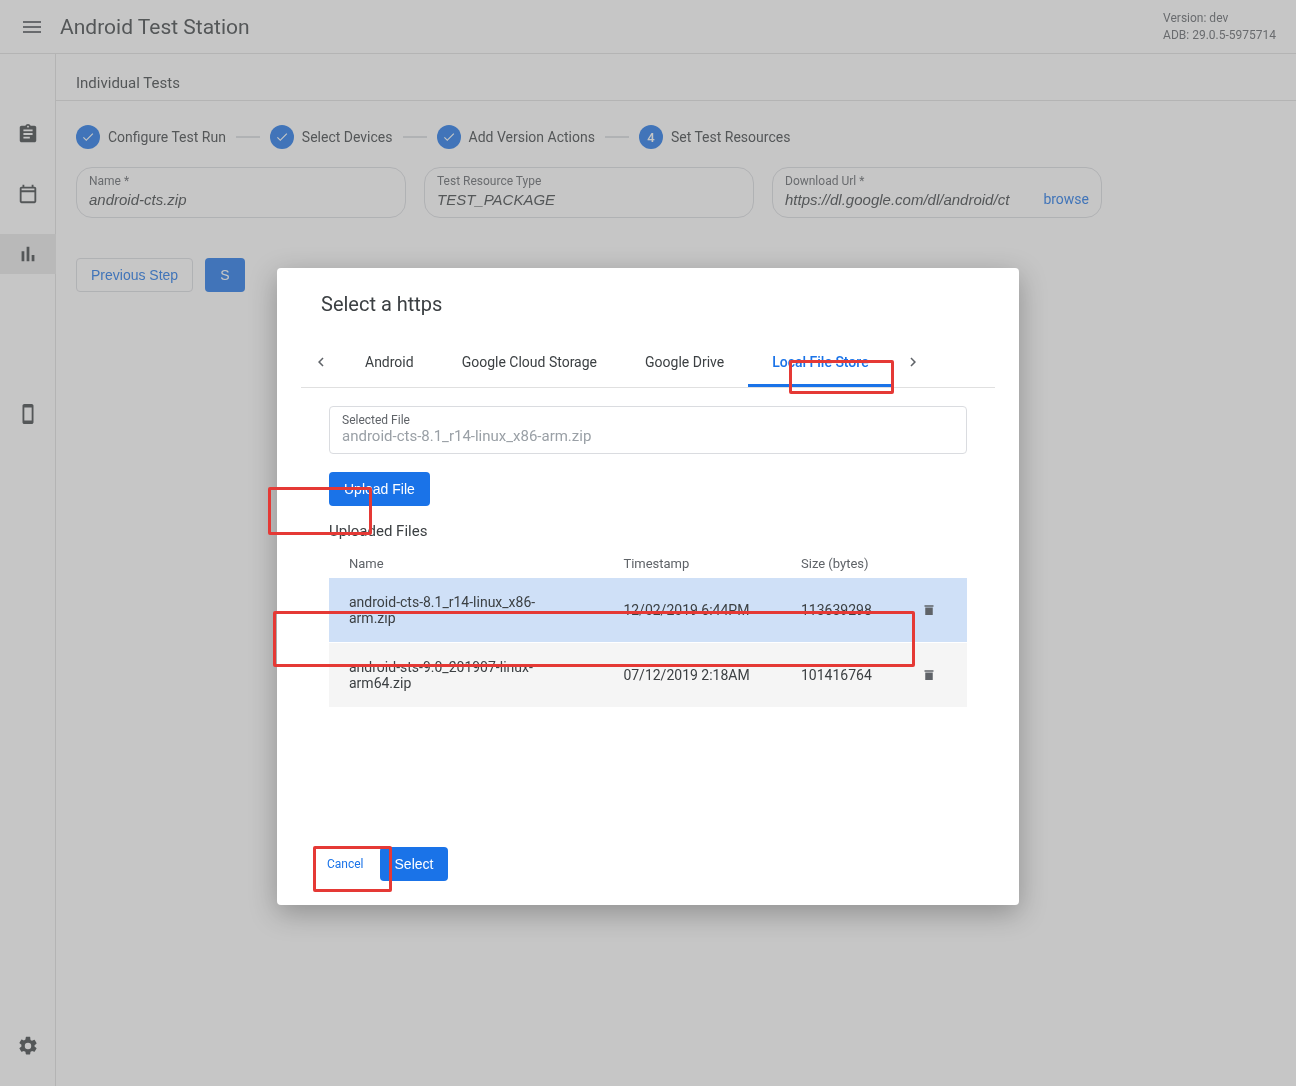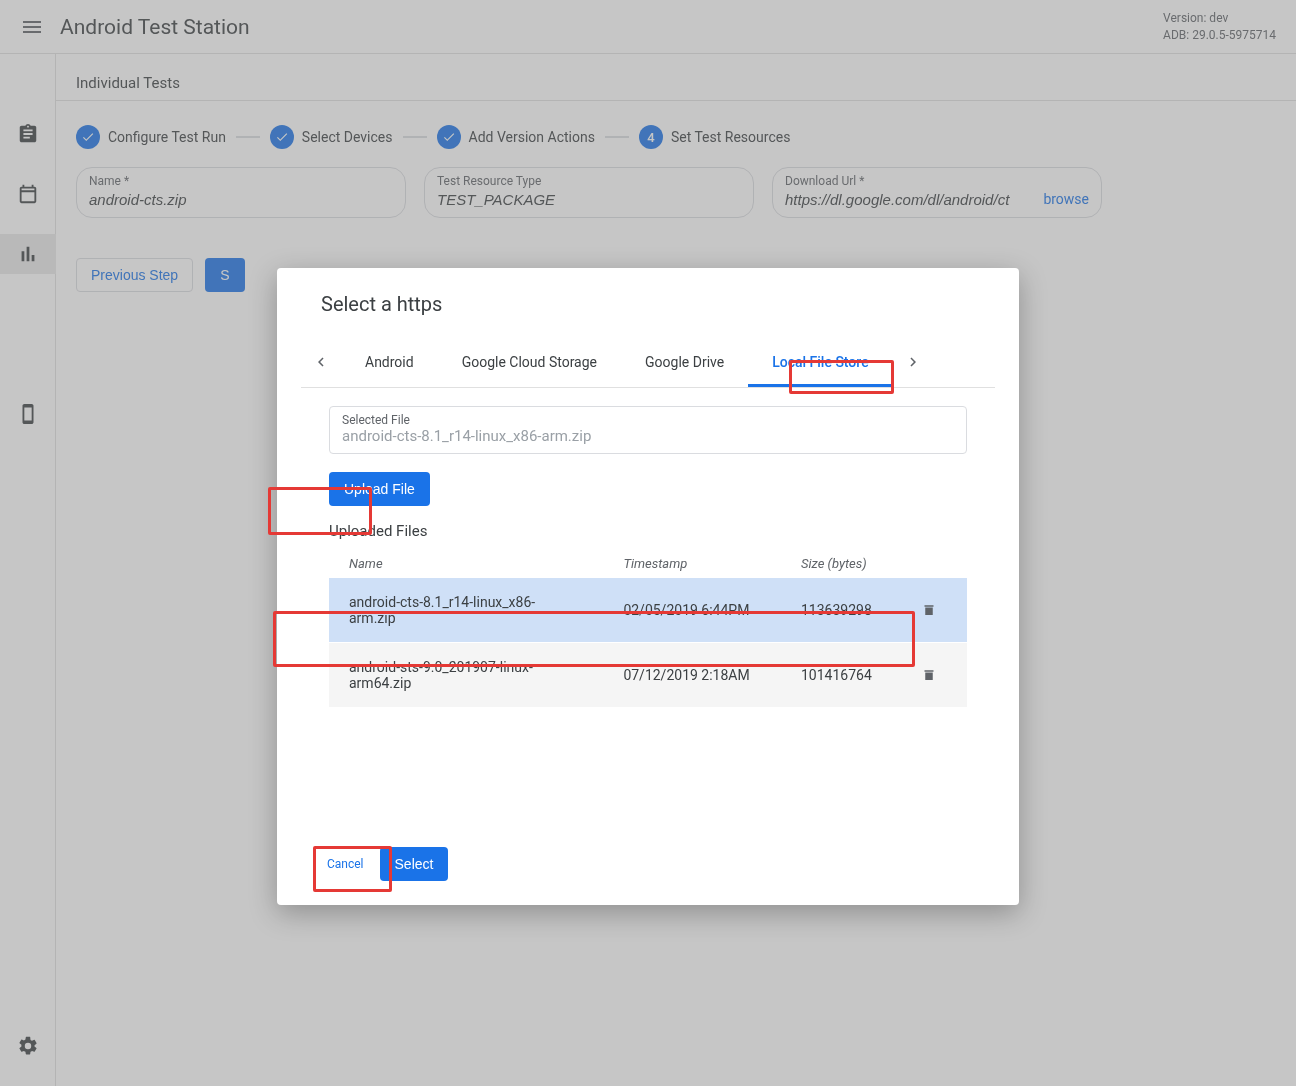--- a/index.html
+++ b/index.html
@@ -118,21 +118,21 @@
     border-radius:4px;
     padding:6px 12px 8px;
   }
   .selected-label { font-size:12px; color:#5f6368; }
   .selected-value { font-size:15px; color:#9aa0a6; }
 
   .upload-row { padding:0 28px; margin-bottom:16px; }
   .uploaded-title { padding:0 28px; font-size:15px; color:#3c4043; margin-bottom:10px; }
 
   .files-table { margin:0 28px; }
-  .files-header { display:flex; font-size:13px; color:#5f6368; padding:6px 20px;font-style:italic; }
+  .files-header { display:flex; font-size:13px; color:#5f6368; padding:6px 20px; }
   .col-name { flex:1.8; }
   .col-ts { flex:1.4;margin-left:46px; }
   .col-size { width:110px; }
   .col-del { width:36px; text-align:center; }
   .file-row {
     display:flex; align-items:center; font-size:14px; color:#3c4043;
     padding:16px 20px; border-top:1px solid #fff; cursor:pointer;
   }
   .file-row.even { background:#f5f5f5; }
   .file-row.selected { background:#cfe0f7; }
@@ -297,21 +297,21 @@
     <div class="files-table">
       <div class="files-header">
         <div class="col-name">Name</div>
         <div class="col-ts">Timestamp</div>
         <div class="col-size">Size (bytes)</div>
         <div class="col-del"></div>
       </div>
 
       <div class="file-row selected">
         <div class="col-name">android-cts-8.1_r14-linux_x86-arm.zip</div>
-        <div class="col-ts">02/05/2019 6:44PM</div>
+        <div class="col-ts">12/02/2019 6:44PM</div>
         <div class="col-size">113639298</div>
         <div class="col-del del-icon">
           <svg width="18" height="18" viewBox="0 0 24 24" fill="currentColor">
               <path d="M6 7h12v2H6zM7 10h10v10H7z"></path>
             </svg>
         </div>
       </div>
       <div class="file-row even">
         <div class="col-name">android-sts-9.0_201907-linux-arm64.zip</div>
         <div class="col-ts">07/12/2019 2:18AM</div>

